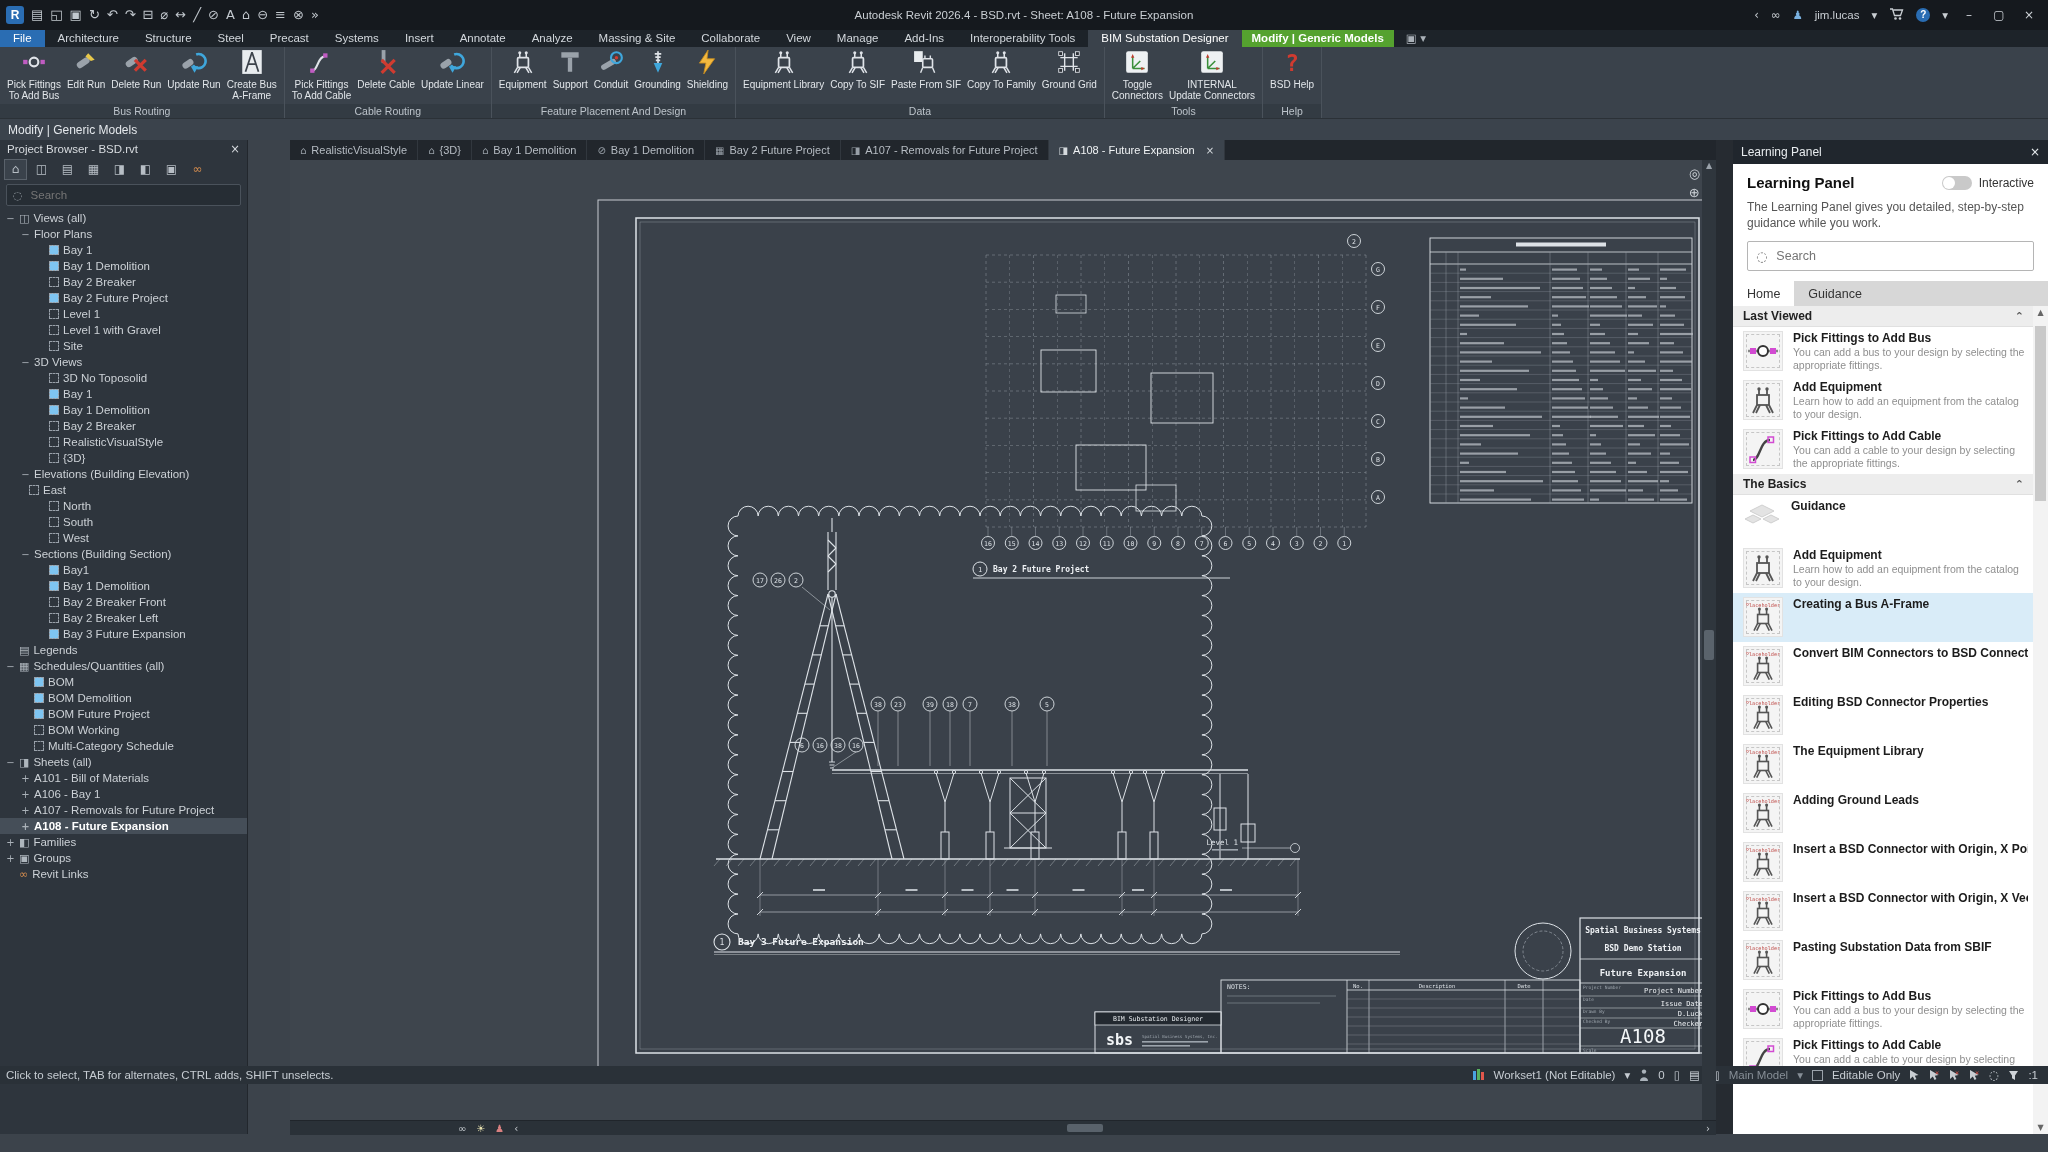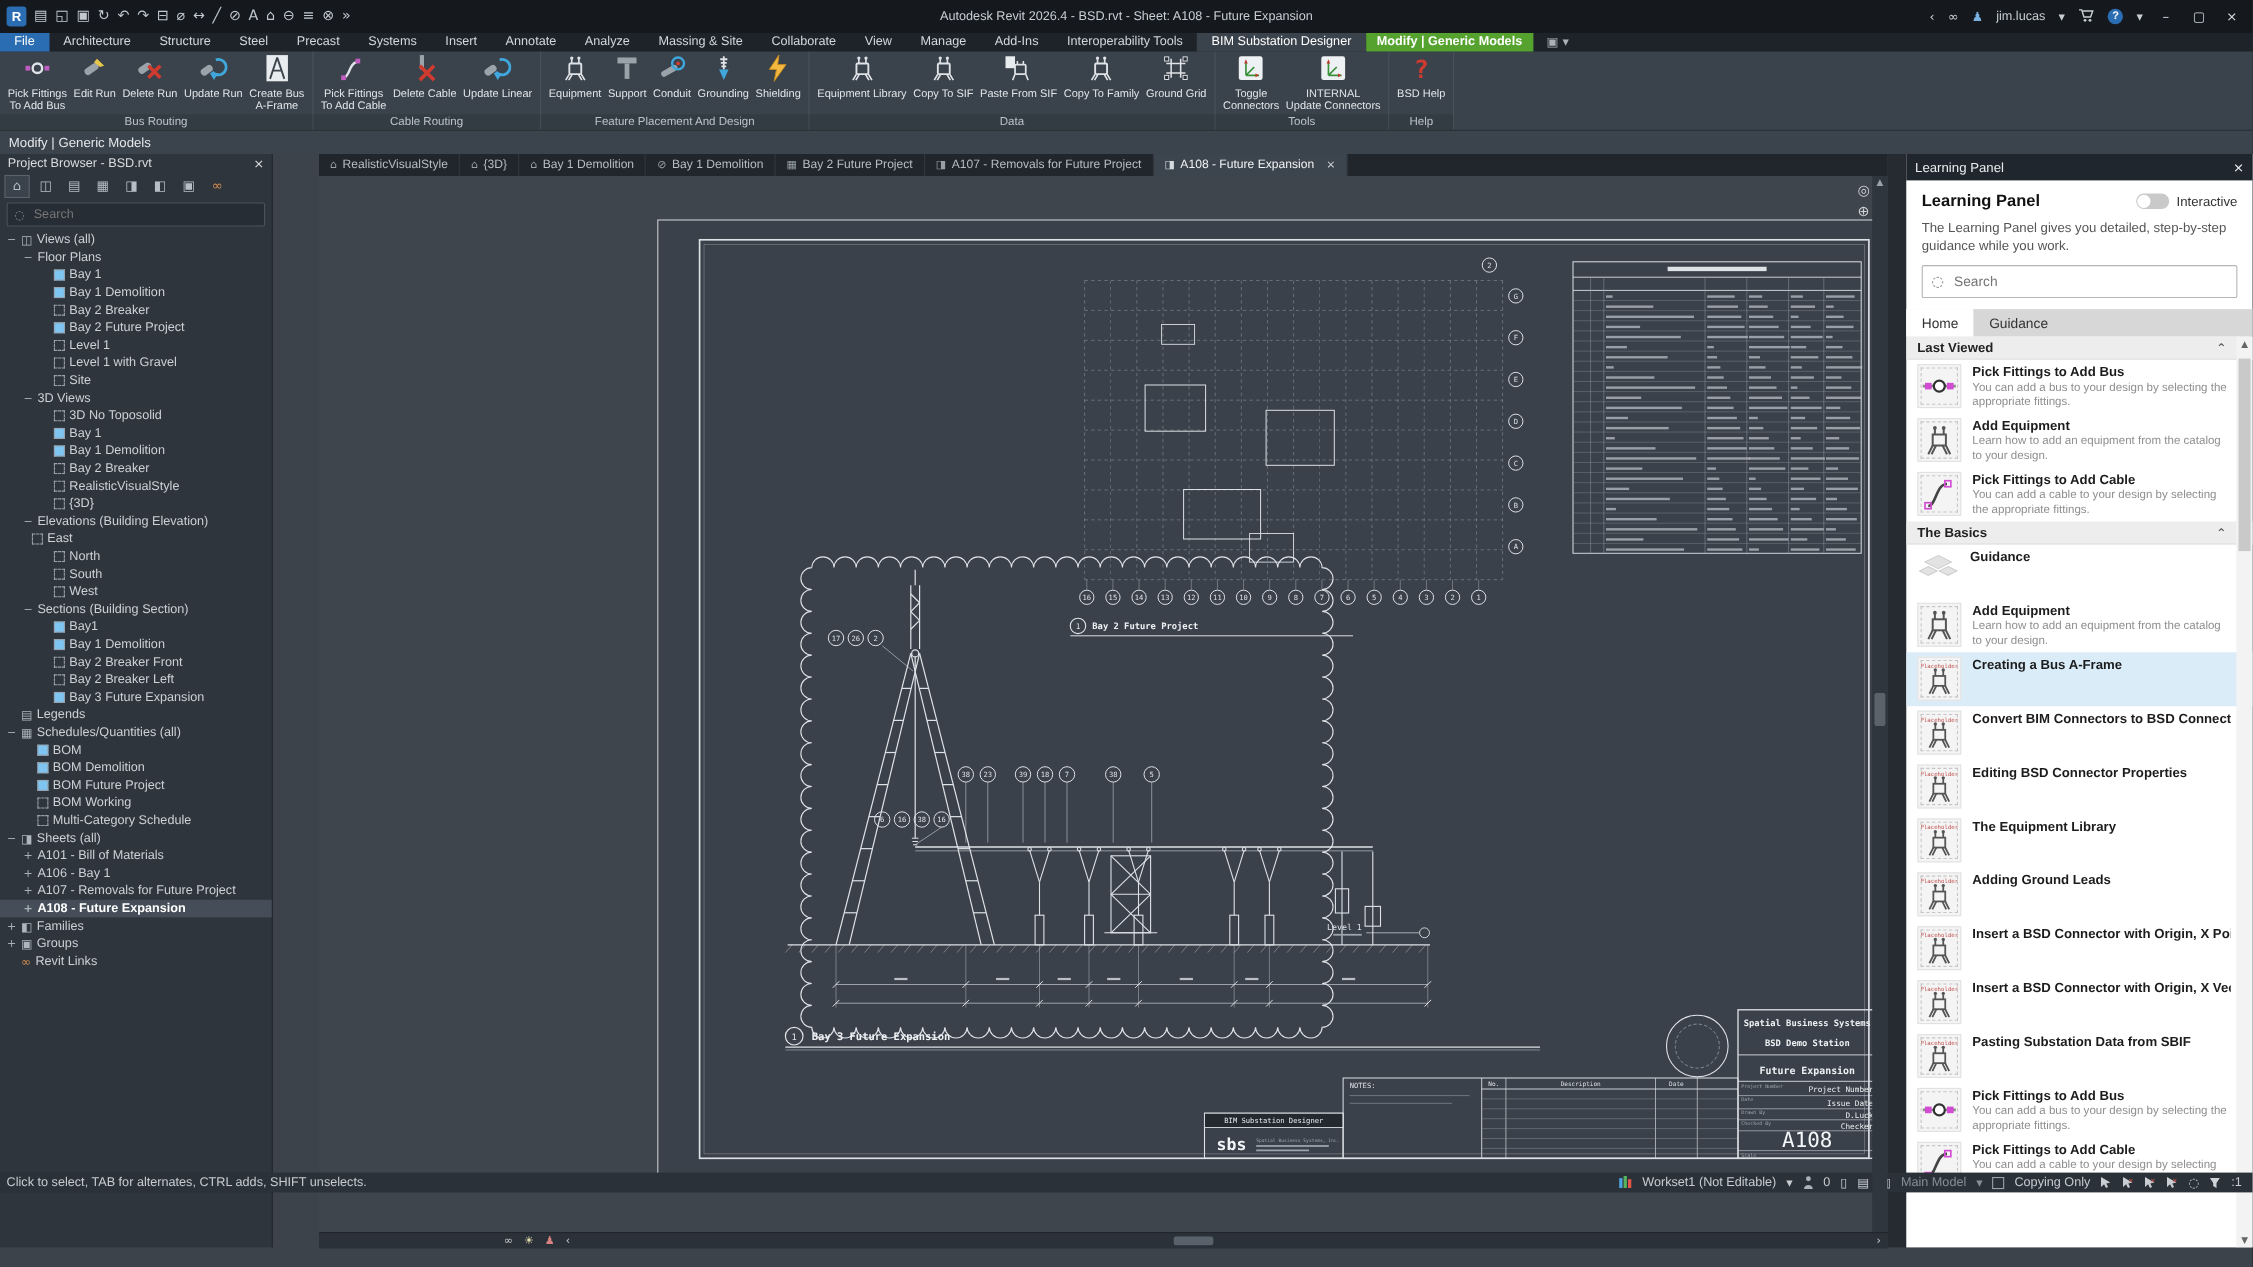--- a/index.html
+++ b/index.html
@@ -1483,21 +1483,21 @@
             <path d="M1 12 C1 7 9 7 9 12 Z" fill="#aab2ba"></path>
           </svg>
         </span>
         <span>0</span>
         <span class="ic">▯</span>
         <span class="ic">▤</span>
         <span class="ic">▥</span>
         <span class="grayed">Main Model</span>
         <span class="ic grayed">▾</span>
         <span class="chk"></span>
-        <span>Copying Only</span>
+        <span>Editable Only</span>
         <span class="sbi">
           <svg width="11" height="12">
             <path d="M1 1 L1 10 L3.8 7.6 L5.6 11 L7.4 10 L5.8 6.8 L9.5 6 Z" fill="#c9ced3"></path>
           </svg>
         </span>
         <span class="sbi">
           <svg width="11" height="12">
             <path d="M1 1 L1 10 L3.8 7.6 L5.6 11 L7.4 10 L5.8 6.8 L9.5 6 Z" fill="#c9ced3"></path>
             <text x="6" y="6" font-size="7" fill="#e2574c" font-family="DejaVu Sans">×</text>
           </svg>

